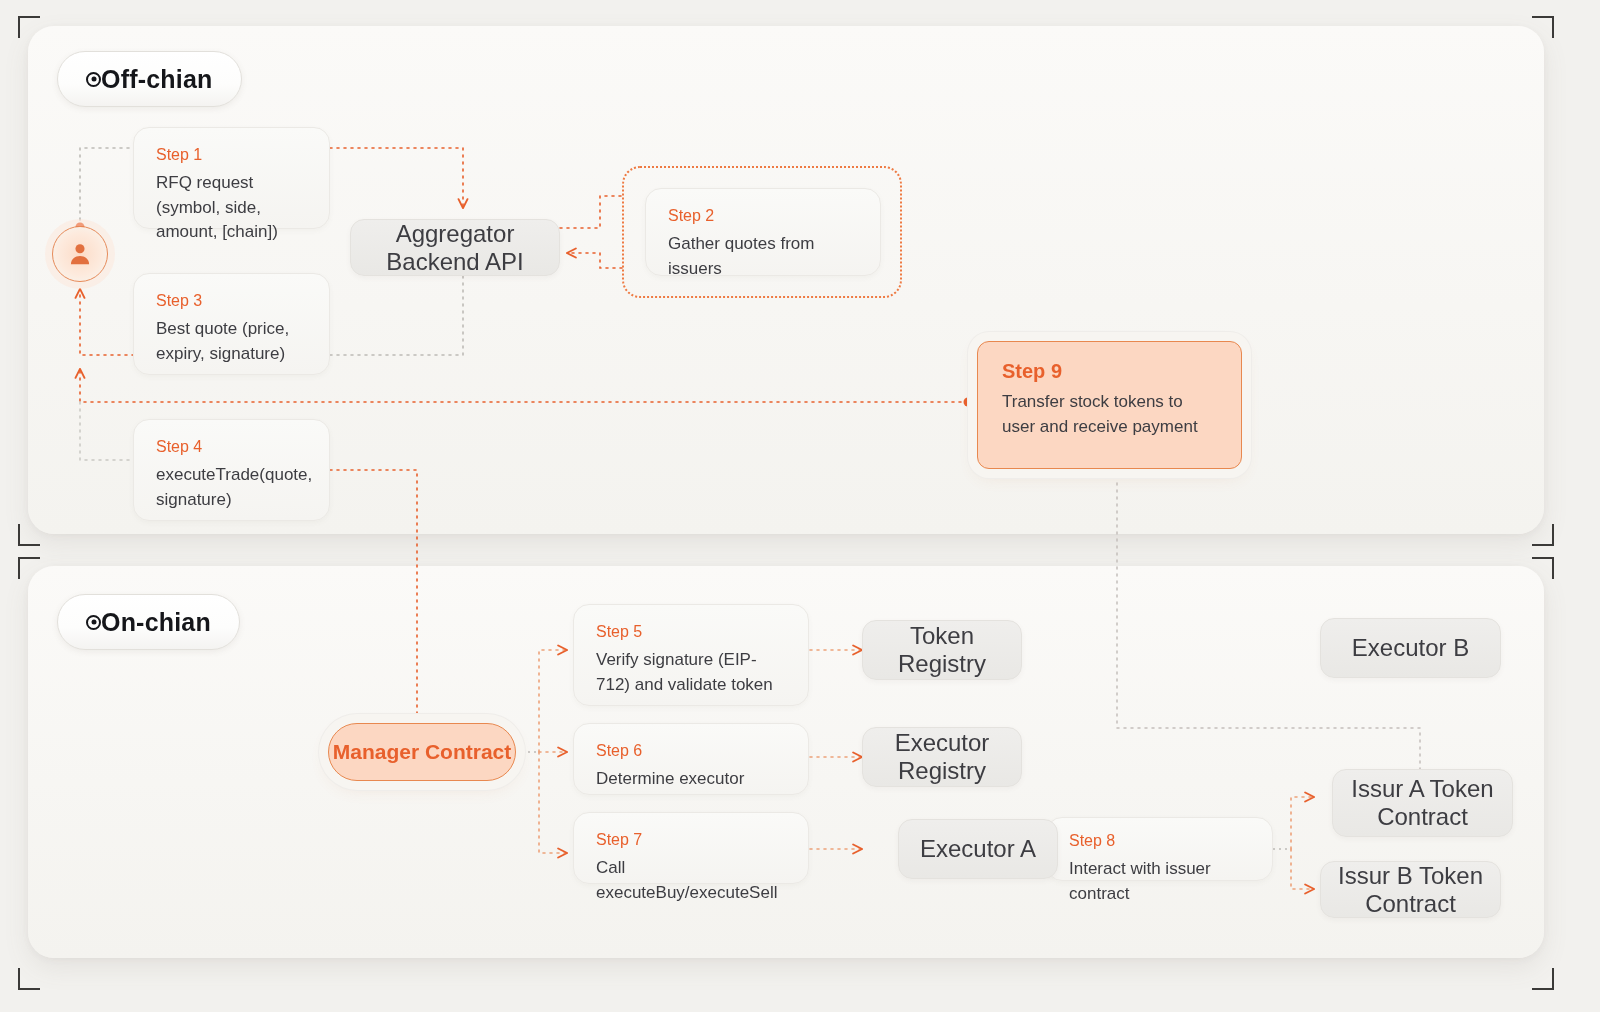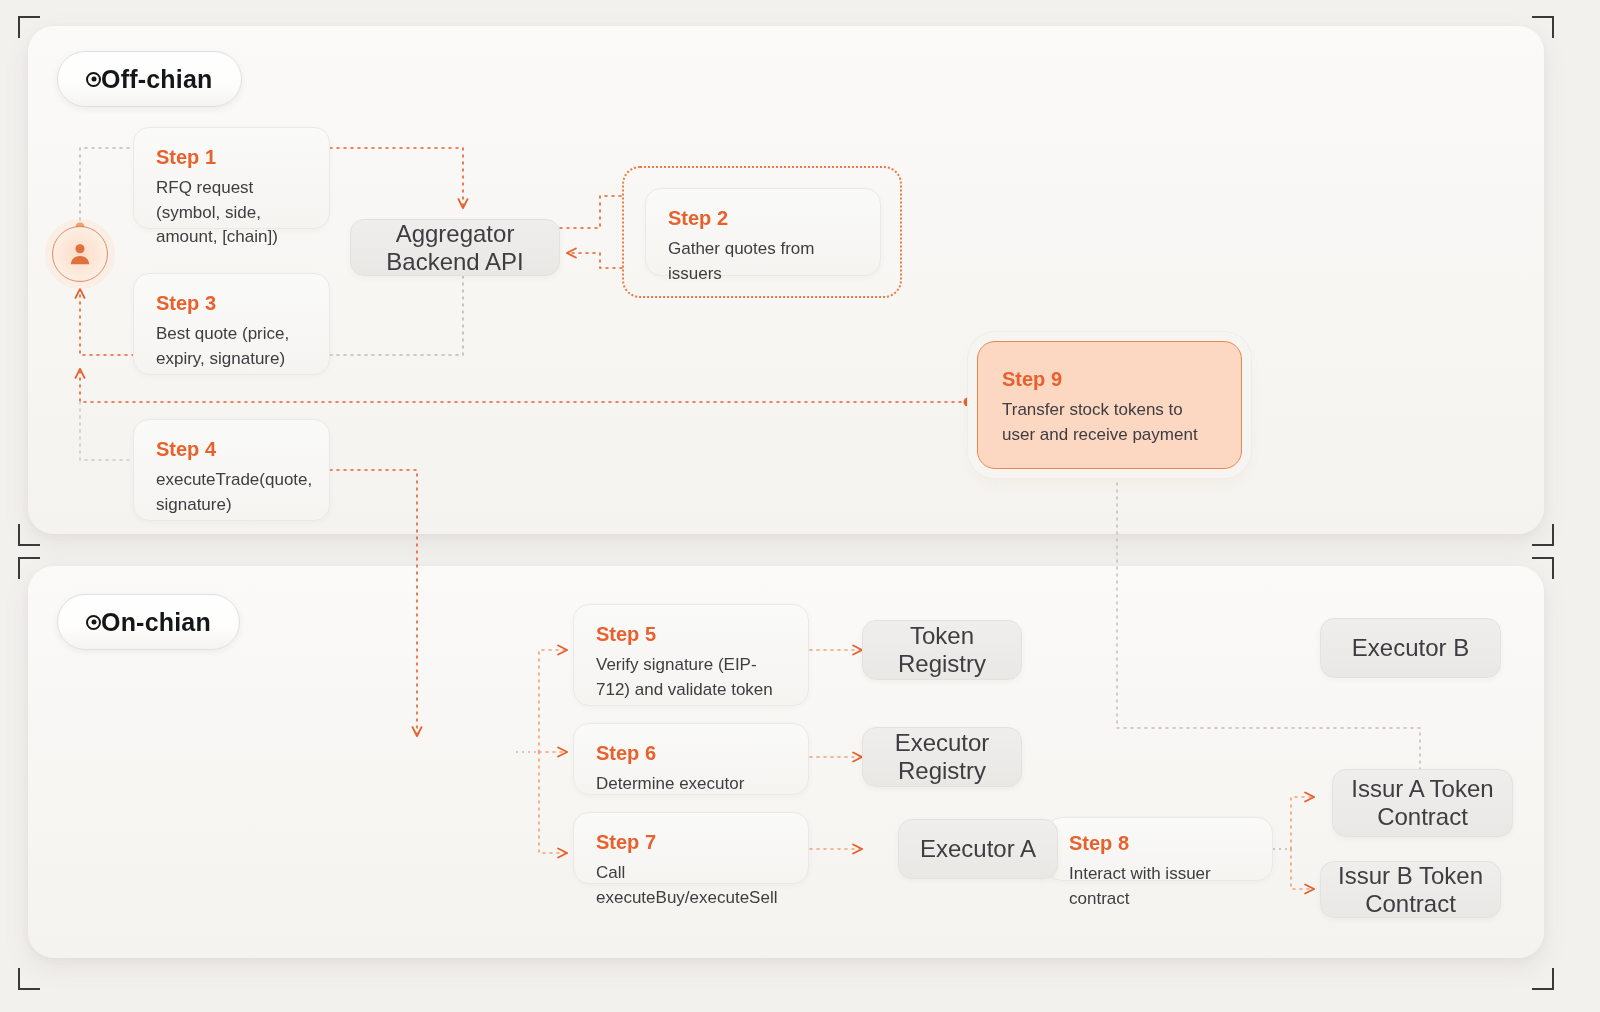--- a/index.html
+++ b/index.html
@@ -53,21 +53,21 @@
 
   
   .card {
     position: absolute;
     background: linear-gradient(180deg,#fafaf8 0%,#f5f4f1 100%);
     border: 1px solid #ebe9e5;
     border-radius: 16px;
     box-shadow: 0 2px 5px rgba(120,110,95,.05);
     padding: 18px 22px;
   }
-  .card .title { font-size: 20px; font-weight: 700; color: #e8602c; margin-bottom: 7px; }
+  .card .title { font-size: 16px; font-weight: 400; color: #e8602c; margin-bottom: 7px; }
   .card .body  { font-size: 17px; line-height: 1.45; color: #3d3d42; }
 
   
   .node {
     position: absolute;
     display: flex; align-items: center; justify-content: center;
     background: linear-gradient(180deg,#efeeec 0%,#e9e8e5 100%);
     border: 1px solid #e4e2de;
     border-radius: 14px;
     box-shadow: 0 2px 5px rgba(120,110,95,.06);
@@ -75,21 +75,21 @@
     text-align: center;
   }
 
   
   .hot {
     position: absolute;
     background: #fcd7c2;
     border: 1px solid #e8884f;
     box-shadow: 0 0 0 9px #f7f5f1, 0 0 0 10px #efedea, 0 6px 18px rgba(200,120,70,.16);
   }
-  .hot.card-hot { border-radius: 18px; padding: 26px 24px; }
+  .hot.card-hot { border-radius: 12px; padding: 18px 24px; }
   .hot .title { font-size: 20px; font-weight: 700; color: #e8602c; margin-bottom: 7px; }
   .hot .body  { font-size: 17px; line-height: 1.45; color: #3d3d42; }
   .hot.pill-hot {
     border-radius: 36px;
     display:flex; align-items:center; justify-content:center;
     font-size: 21px; font-weight: 600; color: #e8602c;
   }
 
   
   #user-node { position: absolute; left: 52px; top: 226px; width: 56px; height: 56px; }
@@ -213,20 +213,23 @@
 
   <div class="node" style="left:350px; top:219px; width:210px; height:57px;">
     <span>Aggregator Backend API</span>
   </div>
 
   <div class="hot card-hot" style="left:977px; top:341px; width:265px; height:128px;">
     <div class="title">Step 9</div>
     <div class="body">Transfer stock tokens to user and receive payment</div>
   </div>
 
+  <div class="hot pill-hot" style="left:328px; top:723px; width:188px; height:58px;">
+    <span>Manager Contract</span>
+  </div>
 
   <div class="card" style="left:573px; top:604px; width:236px; height:102px;">
     <div class="title">Step 5</div>
     <div class="body">Verify signature (EIP-712) and validate token</div>
   </div>
 
   <div class="card" style="left:573px; top:723px; width:236px; height:72px;">
     <div class="title">Step 6</div>
     <div class="body">Determine executor</div>
   </div>

